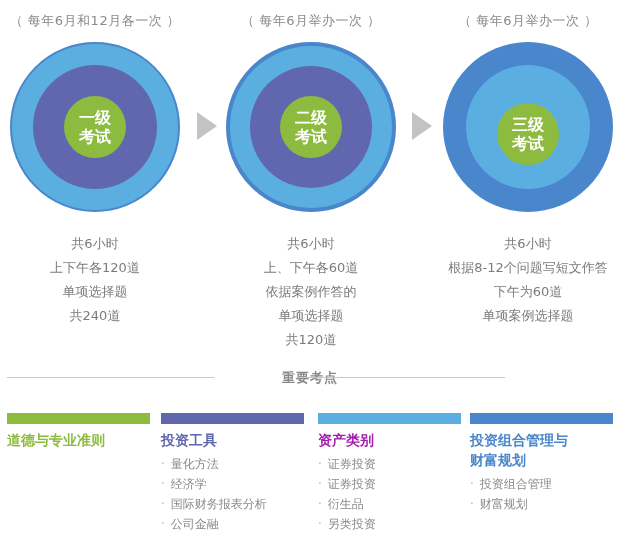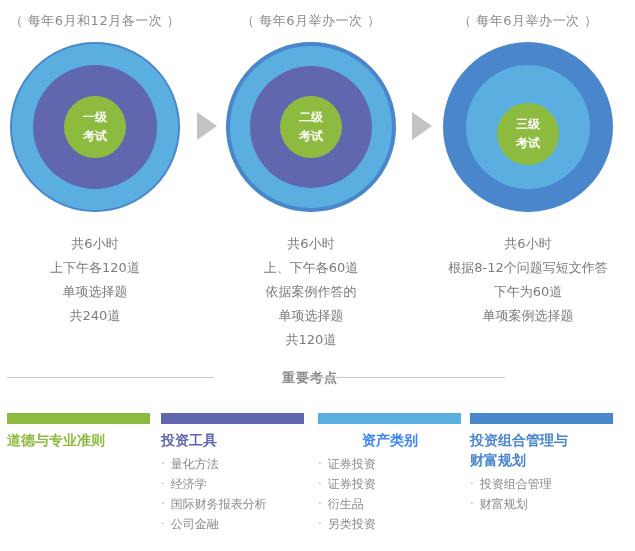--- a/index.html
+++ b/index.html
@@ -5,21 +5,21 @@
   html, body { margin: 0; padding: 0; }
   body {
     width: 635px; height: 551px; background: #ffffff; position: relative; overflow: hidden;
     font-family: "DejaVu Sans", "Liberation Sans", sans-serif; color: #7b7b7b;
   }
   .level { position: absolute; top: 0; width: 210px; }
   .freq { position: absolute; top: 12px; left: 0; width: 100%; text-align: center; font-size: 13px; color: #8a8a8a; letter-spacing: 0.5px; }
   .circle { position: absolute; border-radius: 50%; box-sizing: border-box; }
   .core {
     position: absolute; border-radius: 50%; background: #8cbb3f; color: #fff; font-weight: bold;
-    font-size: 12px; line-height: 19px; display: flex; align-items: center; justify-content: center; text-align: center;
+    font-size: 16px; line-height: 19px; display: flex; align-items: center; justify-content: center; text-align: center;
   }
   .arrow { position: absolute; width: 0; height: 0; border-top: 14px solid transparent; border-bottom: 14px solid transparent; border-left: 20px solid #c3c3c3; }
   .desc { position: absolute; top: 232px; width: 210px; text-align: center; font-size: 13px; line-height: 24px; color: #7b7b7b; }
   .divider-line { position: absolute; top: 377px; height: 1px; background: #c8c8c8; }
   .divider-title { position: absolute; top: 369px; left: 280px; width: 60px; text-align: center; font-size: 13px; font-weight: bold; color: #8a8a8a; letter-spacing: 1px; }
   .topic { position: absolute; top: 413px; width: 143px; }
   .topic .bar { height: 11px; width: 100%; }
   .topic .title { font-size: 14px; font-weight: bold; margin-top: 6px; line-height: 20px; }
   .topic ul { list-style: none; margin: 4px 0 16px 0; padding: 0; }
   .topic li { font-size: 12px; line-height: 20px; color: #8a8a8a; }
@@ -102,21 +102,21 @@
   <ul>
     <li><span class="dot">·</span><span>量化方法</span></li>
     <li><span class="dot">·</span><span>经济学</span></li>
     <li><span class="dot">·</span><span>国际财务报表分析</span></li>
     <li><span class="dot">·</span><span>公司金融</span></li>
   </ul>
 </div>
 
 <div class="topic" style="left:318px;">
   <div class="bar" style="background:#5aafe0;"></div>
-  <div class="title" style="color:#3b82f6;margin-left:44px;">资产类别</div>
+  <div class="title" style="color:#a21caf;">资产类别</div>
   <ul>
     <li><span class="dot">·</span><span>证券投资</span></li>
     <li><span class="dot">·</span><span>证券投资</span></li>
     <li><span class="dot">·</span><span>衍生品</span></li>
     <li><span class="dot">·</span><span>另类投资</span></li>
   </ul>
 </div>
 
 <div class="topic" style="left:470px;">
   <div class="bar" style="background:#4a86cc;"></div>

